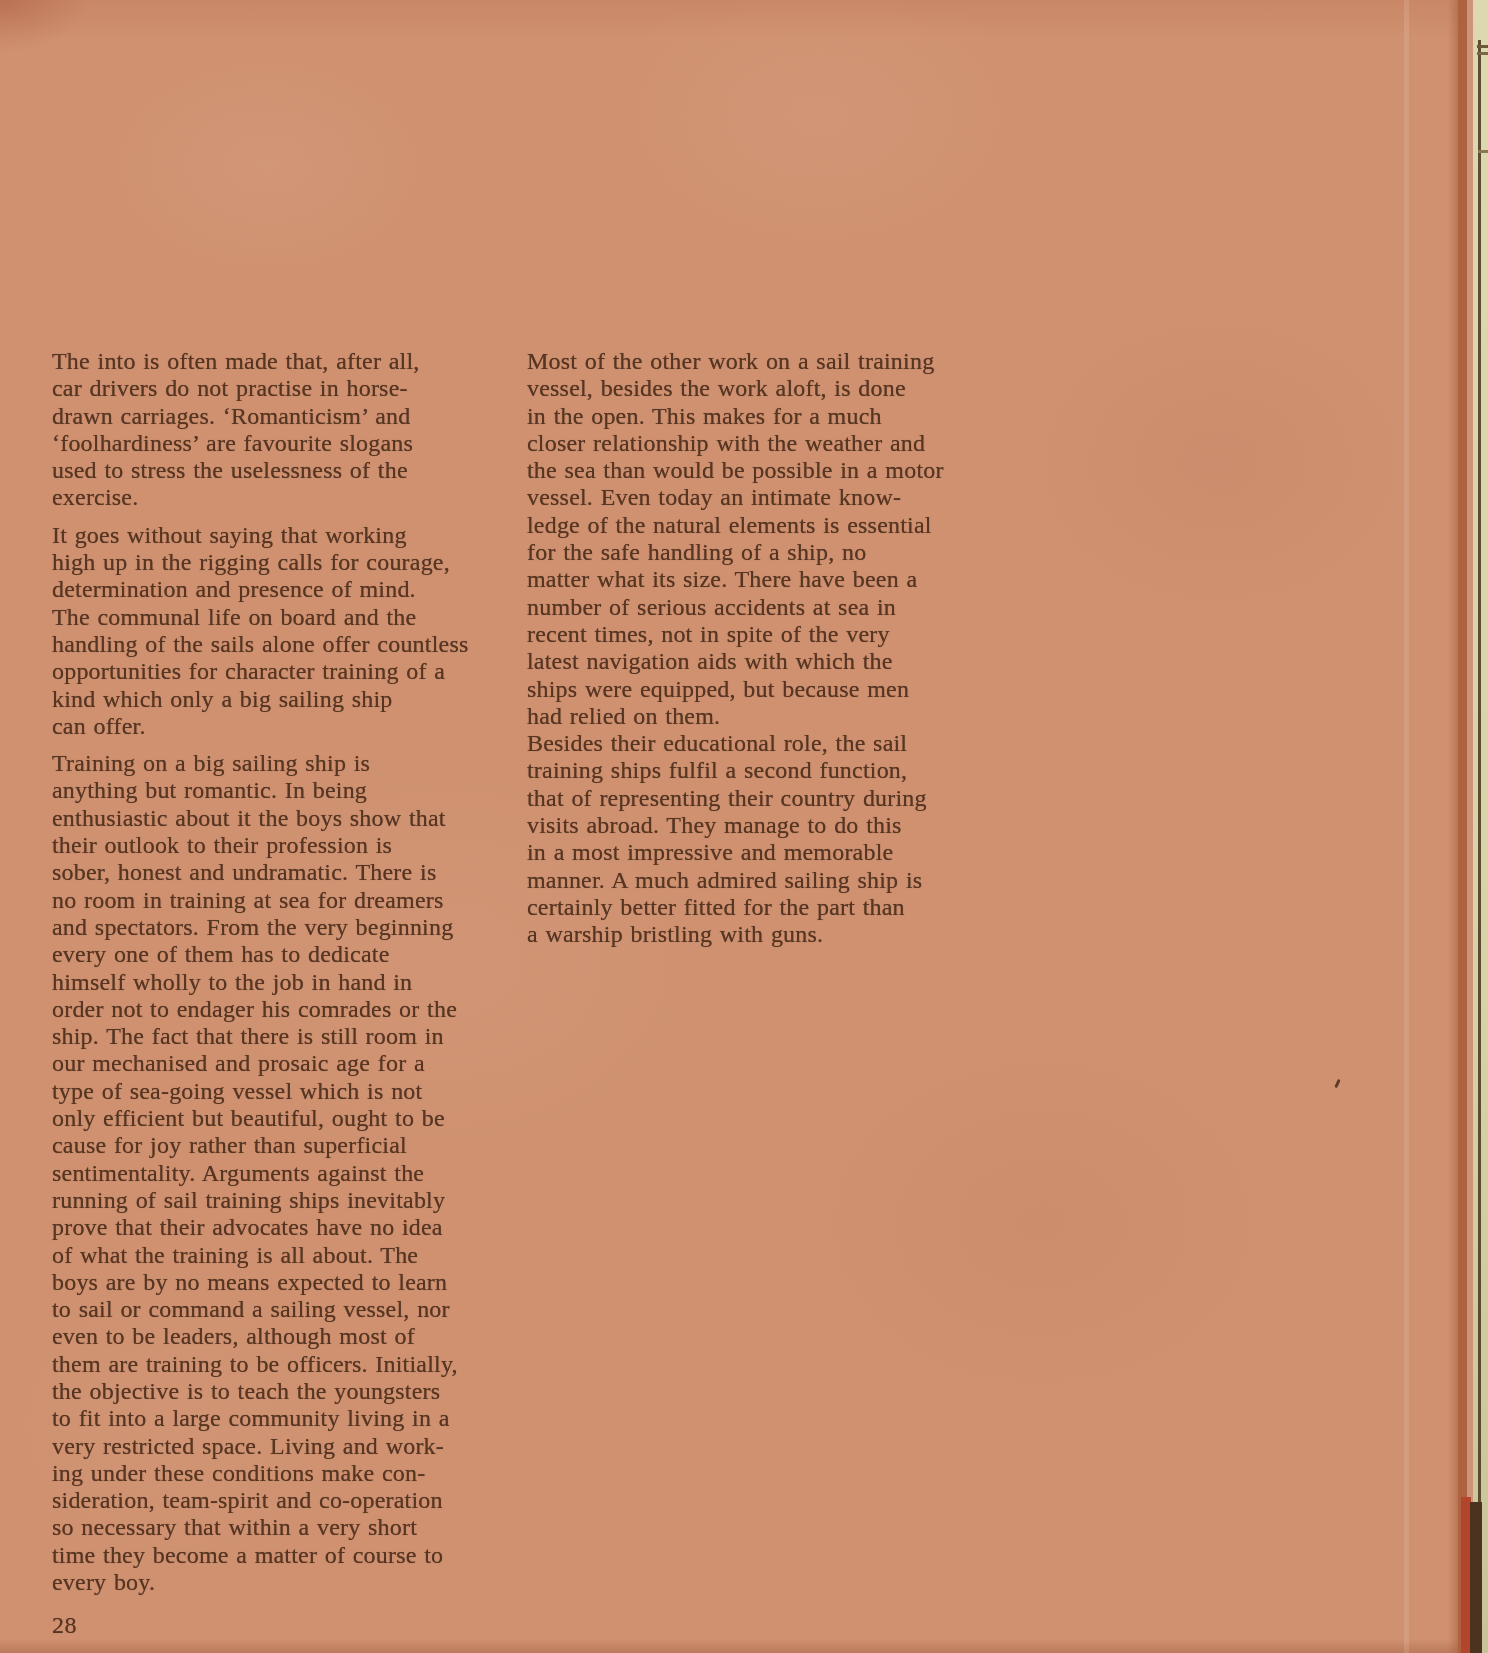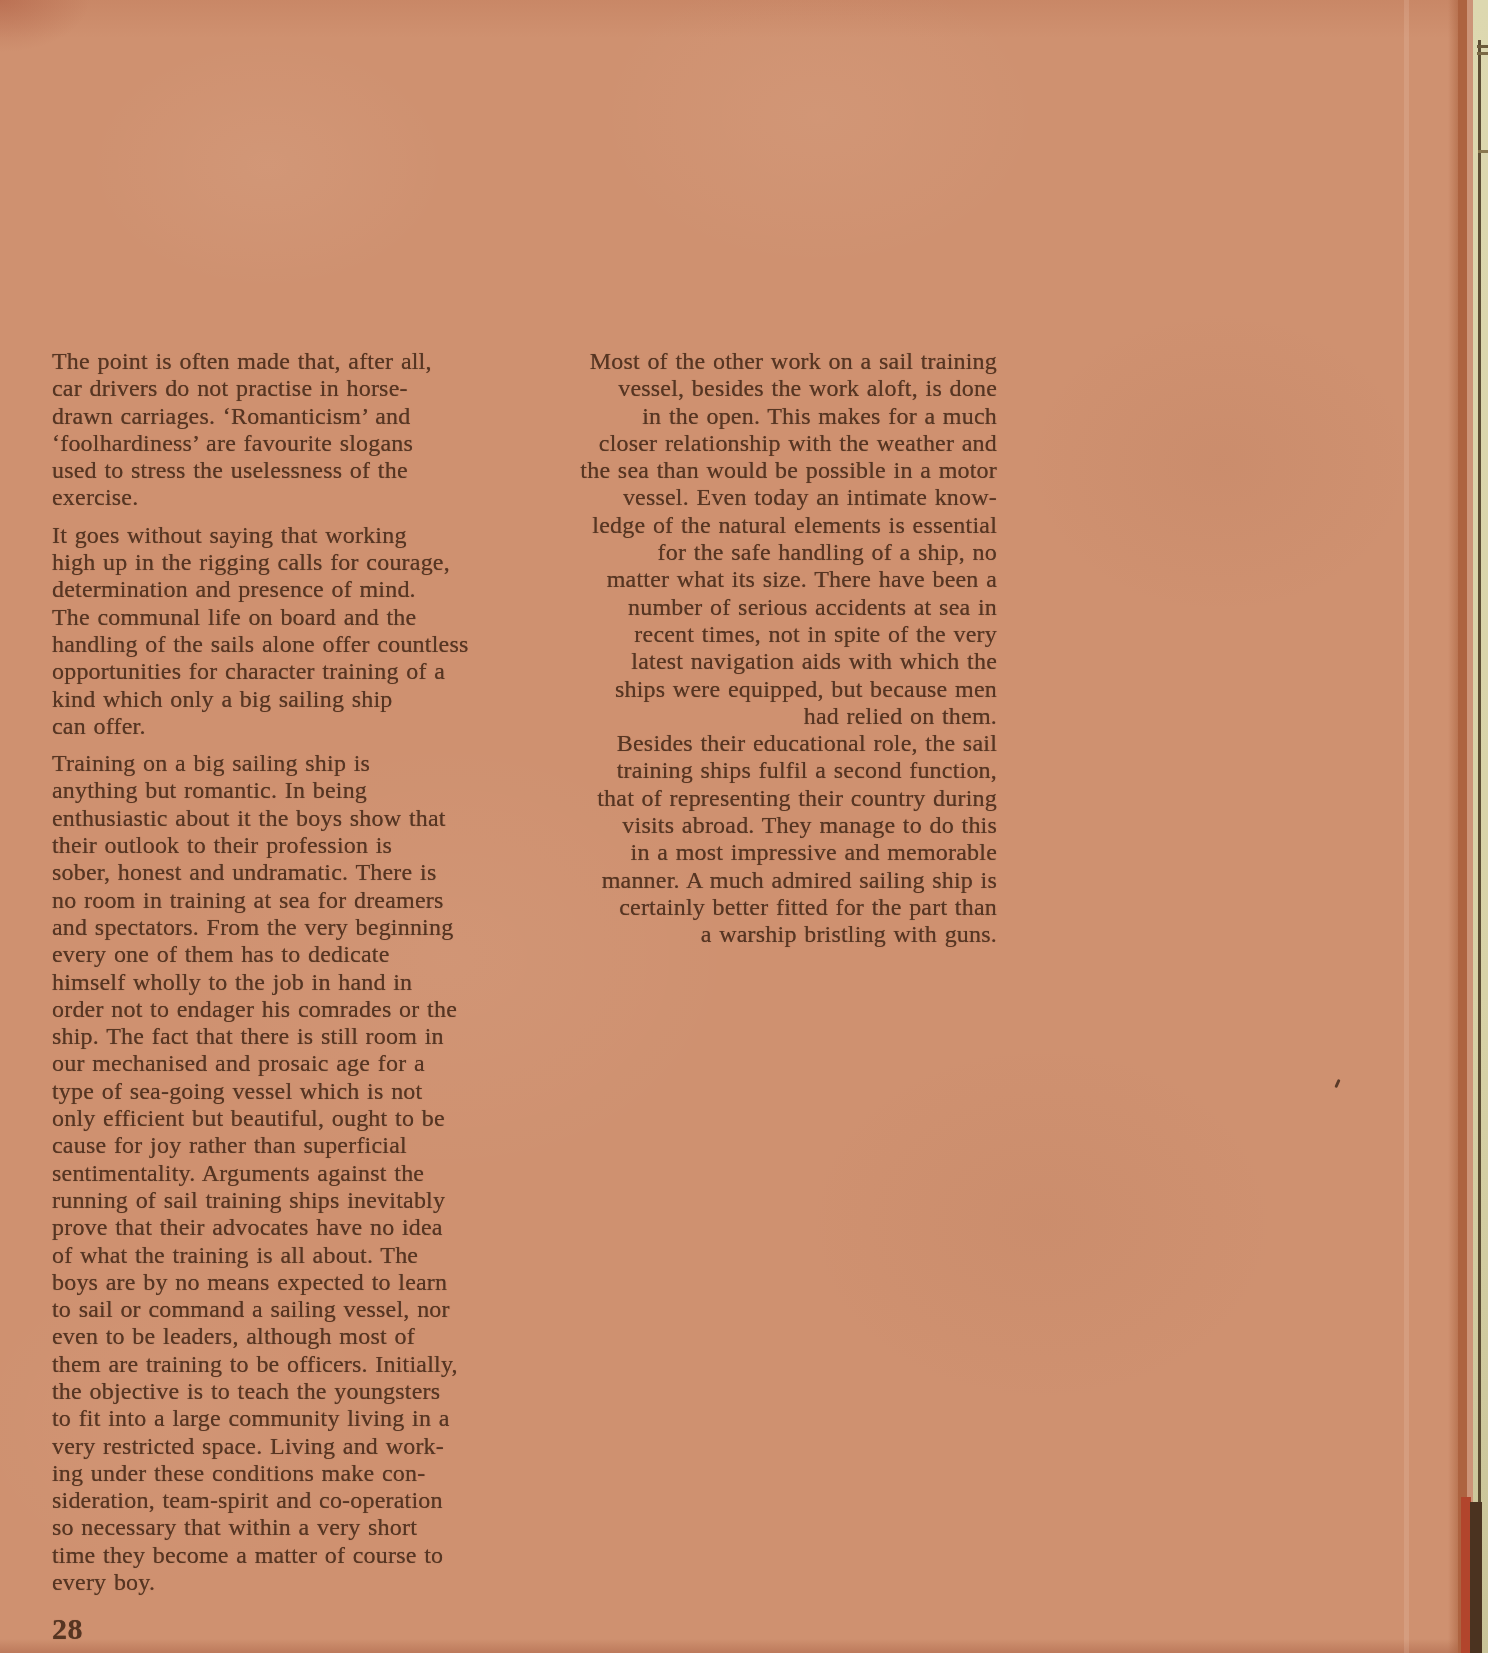--- a/index.html
+++ b/index.html
@@ -87,45 +87,45 @@
     letter-spacing: 0.2px;
     word-spacing: 1.4px;
     text-shadow: 0 0 0.7px rgba(86,53,34,0.75);
   }
   .col-left  { left: 52px;  width: 470px; }
   .col-right { left: 527px; width: 470px; }
   .para {
     margin: 0 0 10px 0;
     white-space: pre;
   }
-  .col-right .para { margin-bottom: 0; text-align: right; }
+  .col-right .para { margin-bottom: 0; }
   .page-number {
     position: absolute;
     left: 52px;
     top: 1612px;
     color: #563522;
-    font-size: 30px;
-    font-weight: 700;
+    font-size: 24px;
+    font-weight: 400;
     letter-spacing: 0.5px;
     text-shadow: 0 0 0.7px rgba(86,53,34,0.75);
     text-align: center;
   }
 </style>
 </head>
 <body>
 
 <div class="page">
 
   <div class="top-shade"></div>
   <div class="corner-shade"></div>
   <div class="bottom-shade"></div>
   <div class="crease-line"></div>
 
   <div class="text-column col-left">
-    <div class="para">The point is often made that, after all,
+    <div class="para">The into is often made that, after all,
 car drivers do not practise in horse-
 drawn carriages. ‘Romanticism’ and
 ‘foolhardiness’ are favourite slogans
 used to stress the uselessness of the
 exercise.</div>
     <div class="para">It goes without saying that working
 high up in the rigging calls for courage,
 determination and presence of mind.
 The communal life on board and the
 handling of the sails alone offer countless

